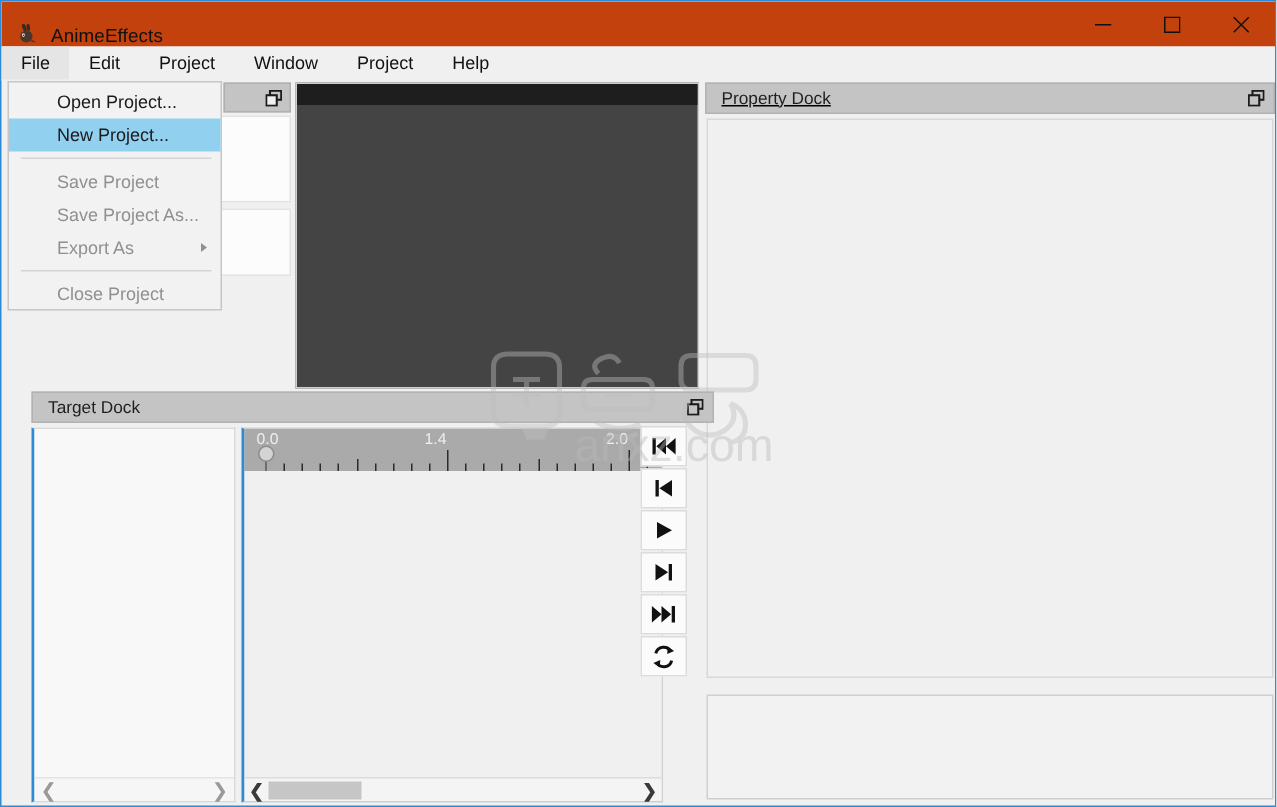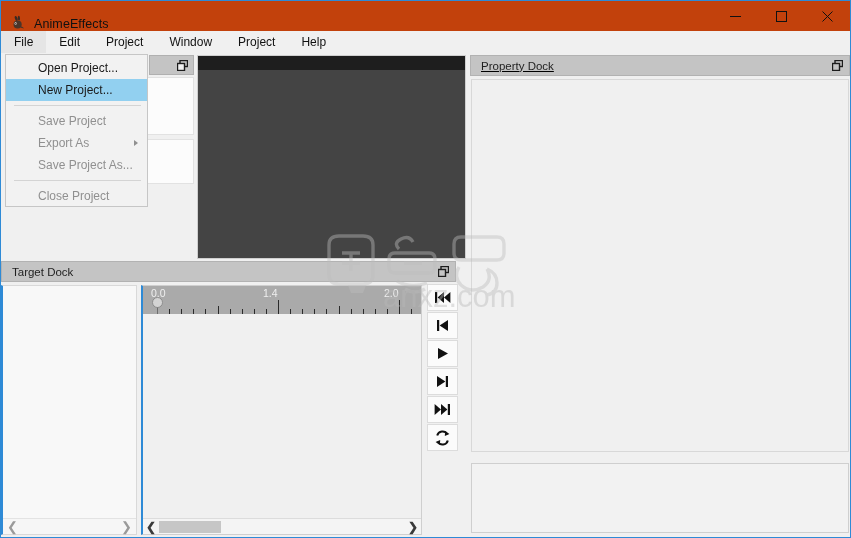--- a/index.html
+++ b/index.html
@@ -159,21 +159,21 @@
   
   .br-panel {
     position: absolute; left: 470px; top: 462px;
     width: 378px; height: 70px;
     background: #f2f2f2;
     border: 1px solid #cfcfcf;
   }
 
   
   .targetdock {
-    position: absolute; left: 0; top: 260px;
+    position: absolute; left: 20px; top: 260px;
     width: 455px; height: 274px;
   }
   .target-title {
     position: absolute; left: 0; top: 0;
     width: 455px; height: 21px;
     background: #c4c4c4;
     border: 1px solid #b2b2b2;
     display: flex; align-items: center;
     padding: 0 6px 0 10px;
     font-size: 11.5px; color: #1f1f1f;
@@ -481,25 +481,25 @@
         <path d="M5.8 15.0 L1.6 12.0 L6.2 10.0 Z" fill="#111"></path>
       </svg>
     </div>
   </div>
 
   <div class="dropdown">
     <div class="dd-item">Open Project...</div>
     <div class="dd-item sel">New Project...</div>
     <div class="dd-sep"></div>
     <div class="dd-item disabled">Save Project</div>
+    <div class="dd-item disabled">Save Project As...</div>
     <div class="dd-item disabled">
       <span>Export As</span>
       <span class="dd-arrow"></span>
     </div>
-    <div class="dd-item disabled">Save Project As...</div>
     <div class="dd-sep"></div>
     <div class="dd-item disabled">Close Project</div>
   </div>
 
   <div class="watermark">
     <svg width="240" height="98" viewBox="0 0 240 98">
       <g fill="none" stroke="#bdbdbd" stroke-width="3.4" stroke-linejoin="round">
         <path d="M20 22 q0-9 10-9 h24 q10 0 10 9 v30 q0 9-10 9 h-24 q-10 0-10-9 z"></path>
         <path d="M33 30 h18 M33 40 h18 M42 30 v18"></path>
         <path d="M90 26 q-6-6 2-10 q8-4 12 3 M86 30 h34 q6 0 6 6 v8 q0 6-6 6 h-34 q-6 0-6-6 v-8 q0-6 6-6 z M95 40 h18"></path>

